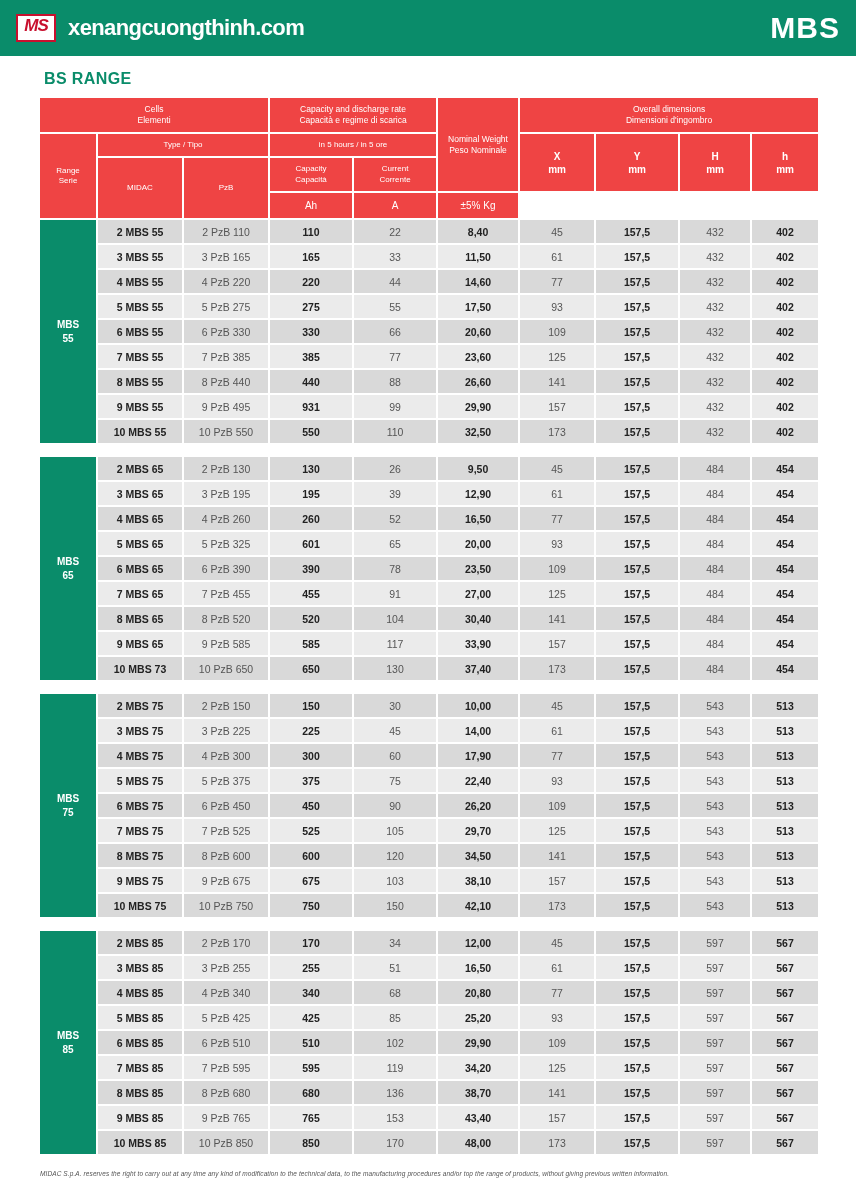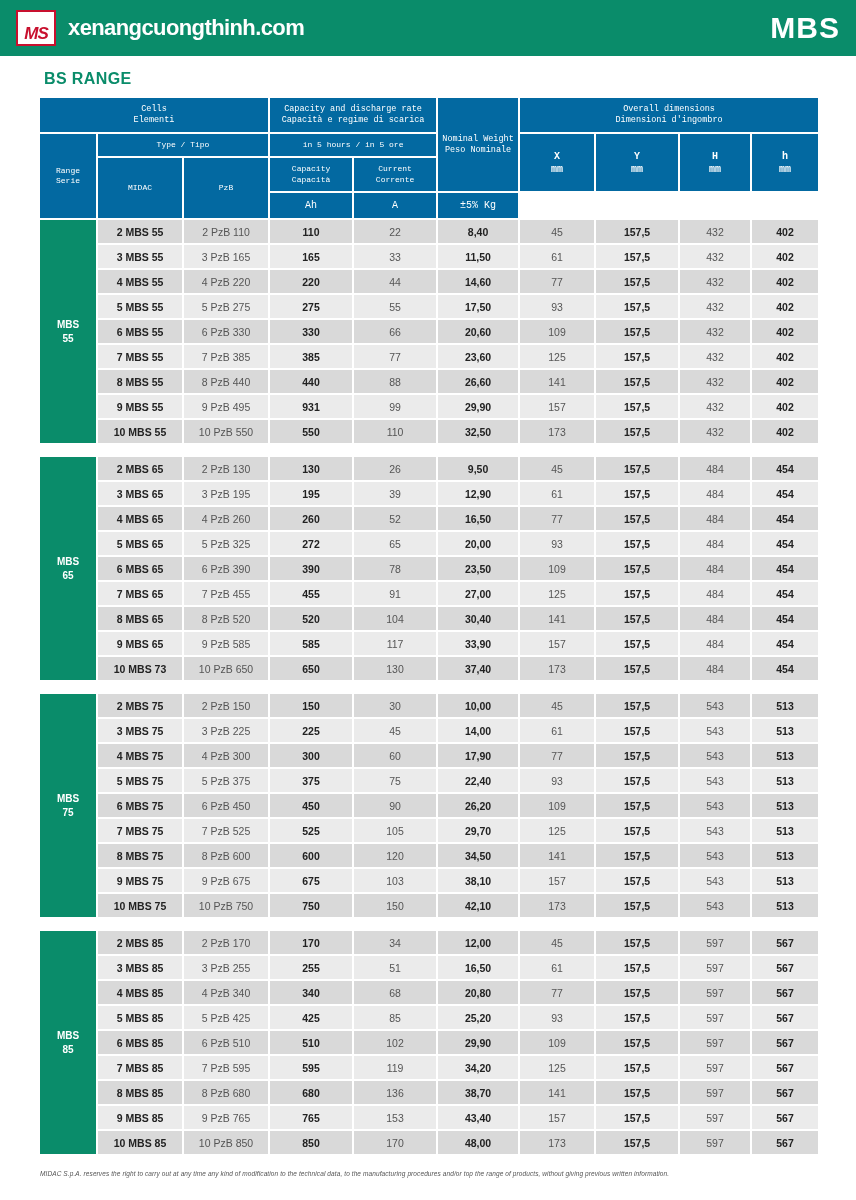--- a/index.html
+++ b/index.html
@@ -16,24 +16,24 @@
   
   .header {
     position: relative;
     height: 56px;
     background: #0a8c6a;
     display: flex;
     align-items: center;
     padding: 0 16px;
   }
   .logo-box {
-    width: 40px; height: 36px;
+    width: 40px; height: 28px;
     background: #ffffff;
     border: 2px solid #c8102e;
-    display: flex; align-items: flex-end; justify-content: center;
+    display: flex; align-items: flex-start; justify-content: center;
     margin-right: 12px;
     flex: 0 0 auto;
   }
   .logo-text {
     color: #c8102e;
     font-weight: bold;
     font-style: italic;
     font-size: 17px;
     letter-spacing: -1px;
   }
@@ -69,27 +69,26 @@
     width: 780px;
     table-layout: fixed;
   }
   table.spec td, table.spec th {
     border: 2px solid #ffffff;
     text-align: center;
     vertical-align: middle;
   }
 
   thead td {
-    background: #0369a1;
+    background: #ef4444;
     color: #ffffff;
     font-size: 8px;
     line-height: 1.3;
     padding: 6px 2px;
     font-weight: normal;
-    font-family: Liberation Mono, monospace;
   }
   thead td.big { font-size: 8.5px; }
   thead td.unit { font-size: 10px; }
   thead td.col-letter {
     font-size: 10px;
     font-weight: bold;
   }
 
   
   col.c-range { width: 58px; }
@@ -364,21 +363,21 @@
           <td class="shade-a light">52</td>
           <td class="shade-a bold">16,50</td>
           <td class="shade-a light">77</td>
           <td class="shade-a bold">157,5</td>
           <td class="shade-a light">484</td>
           <td class="shade-a bold">454</td>
         </tr>
         <tr>
           <td class="shade-b bold">5 MBS 65</td>
           <td class="shade-b light">5 PzB 325</td>
-          <td class="shade-b bold">272</td>
+          <td class="shade-b bold">601</td>
           <td class="shade-b light">65</td>
           <td class="shade-b bold">20,00</td>
           <td class="shade-b light">93</td>
           <td class="shade-b bold">157,5</td>
           <td class="shade-b light">484</td>
           <td class="shade-b bold">454</td>
         </tr>
         <tr>
           <td class="shade-a bold">6 MBS 65</td>
           <td class="shade-a light">6 PzB 390</td>

